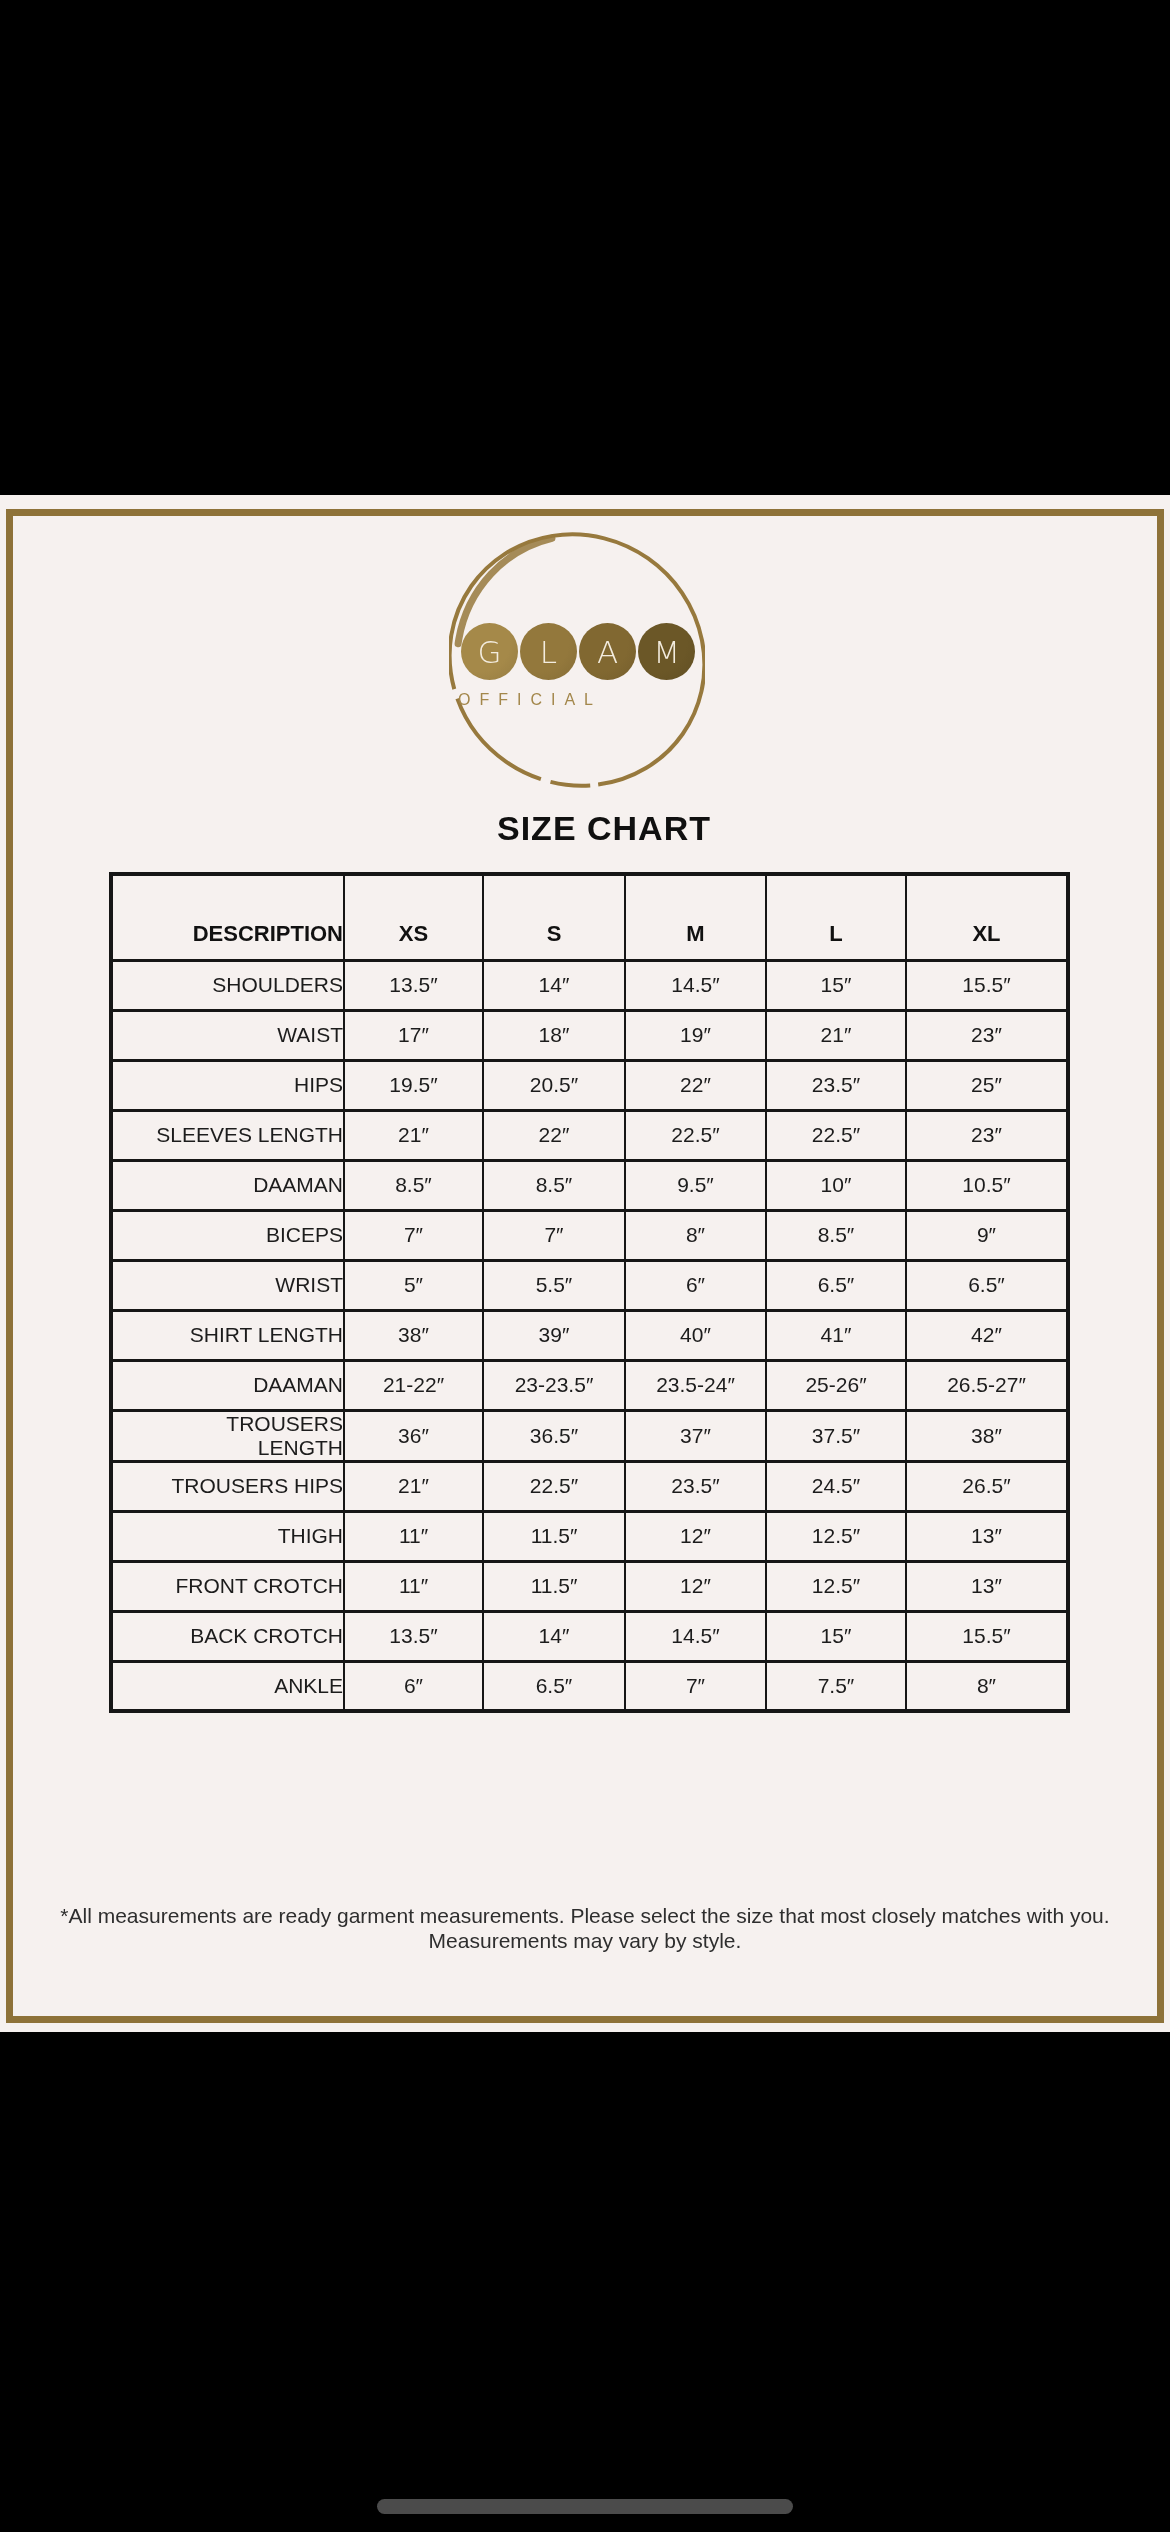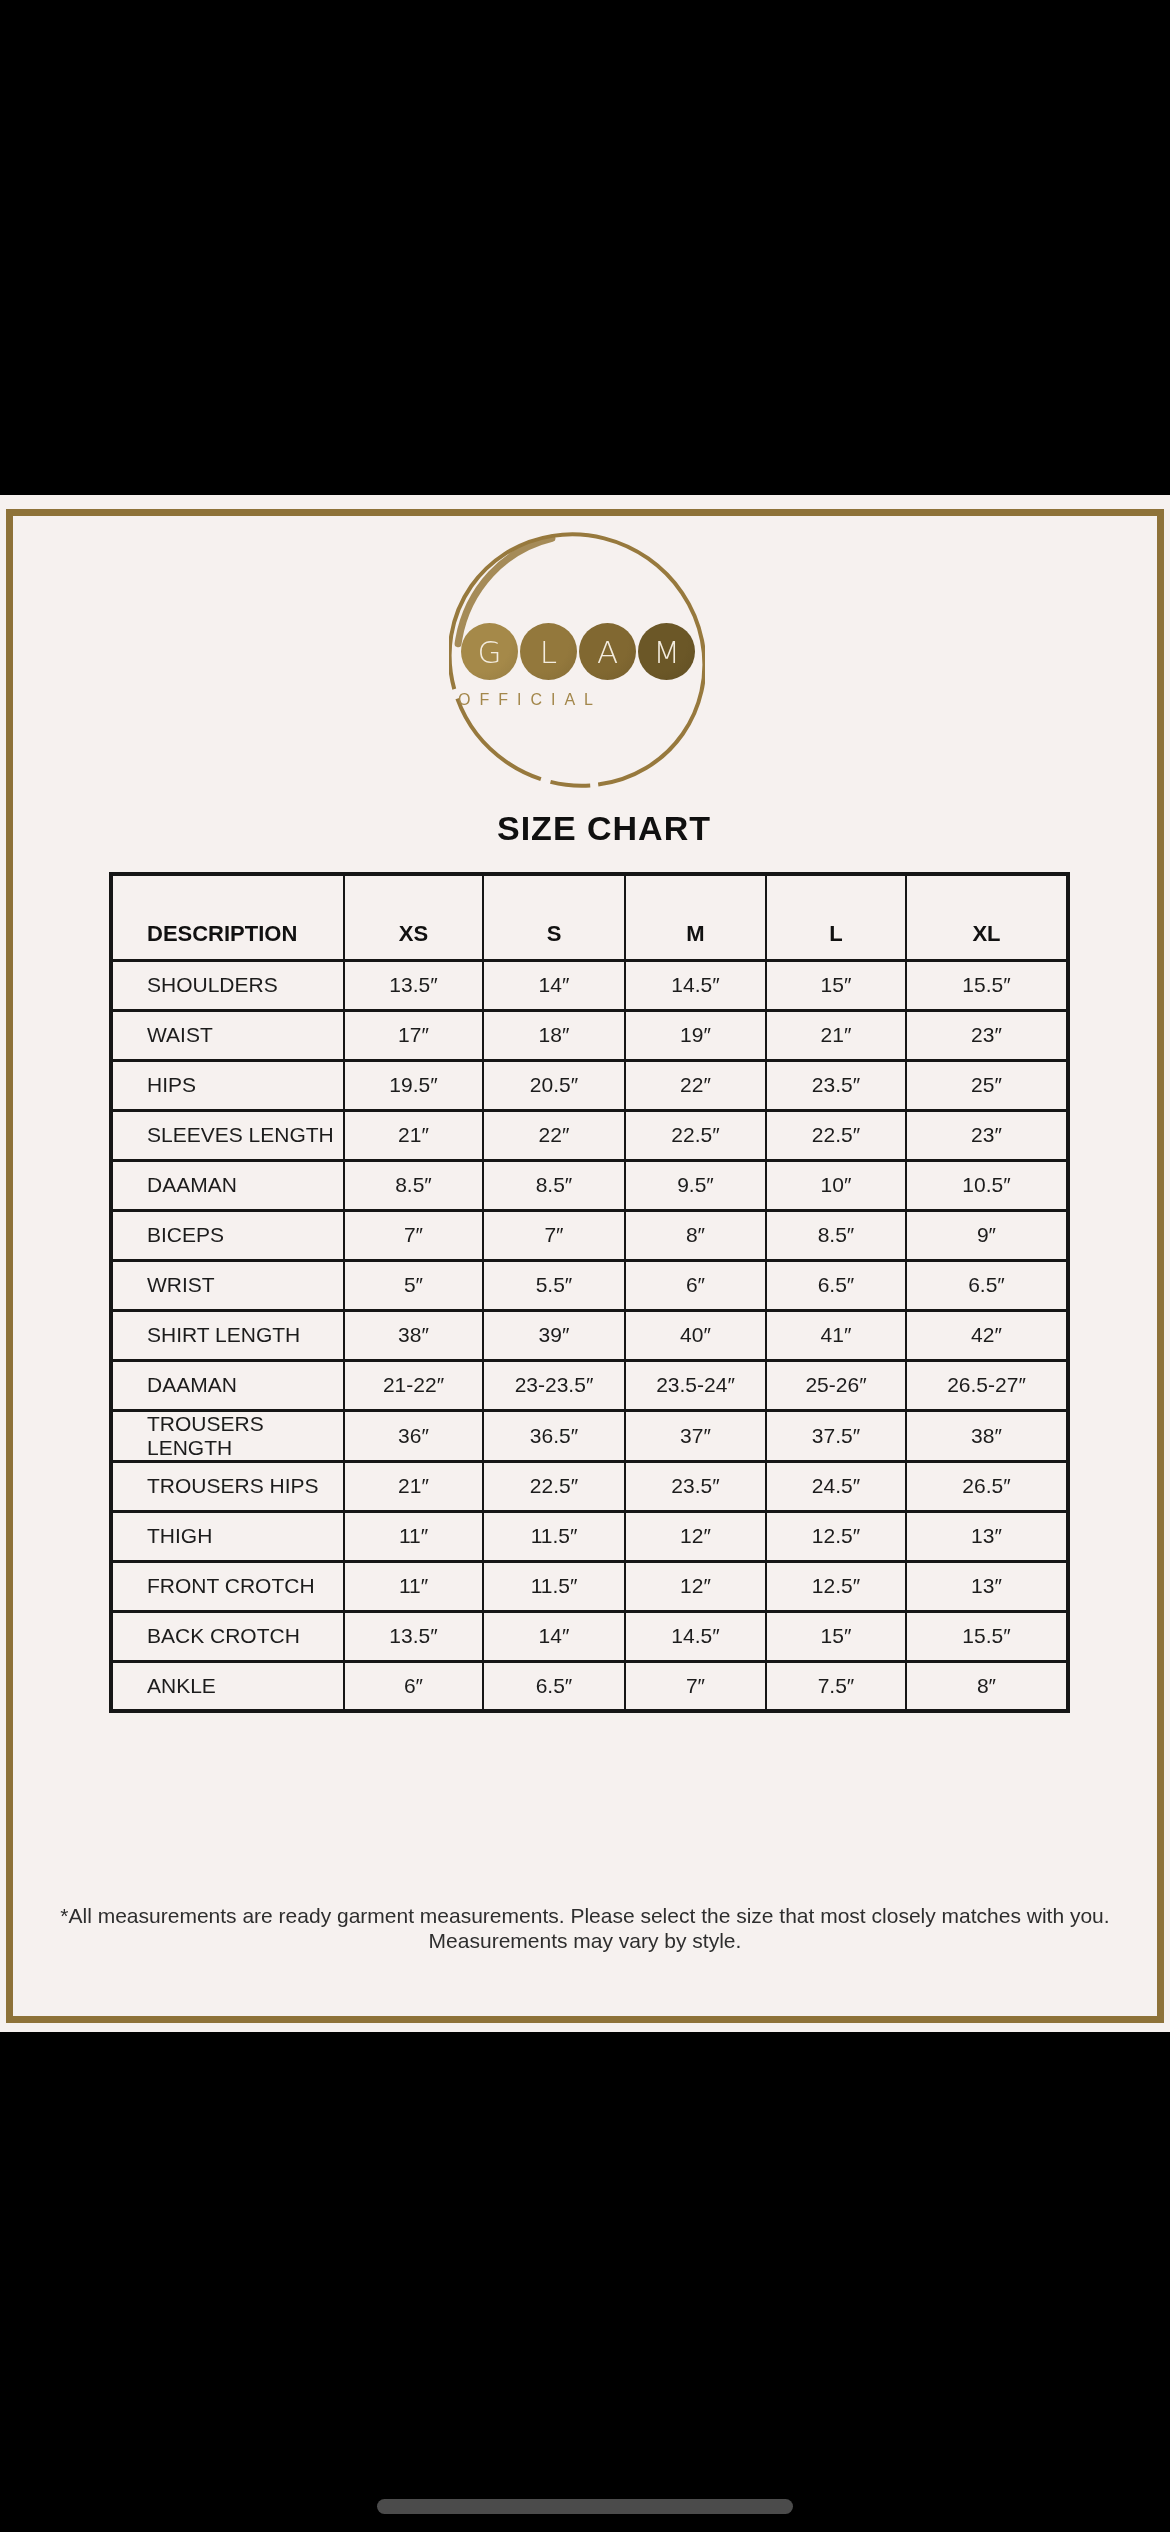--- a/index.html
+++ b/index.html
@@ -105,21 +105,21 @@
     font-weight: bold;
     color: #111;
     text-align: center;
   }
   table.size-table td {
     height: 50px;
     vertical-align: middle;
     font-size: 21px;
   }
   table.size-table th.desc, table.size-table td.desc {
-    text-align: left;
+    text-align: right;
     padding-left: 34px;
   }
 
   
   .footnote {
     position: absolute;
     left: 0; top: 1408px;
     width: 100%;
     text-align: center;
     font-size: 21px;

